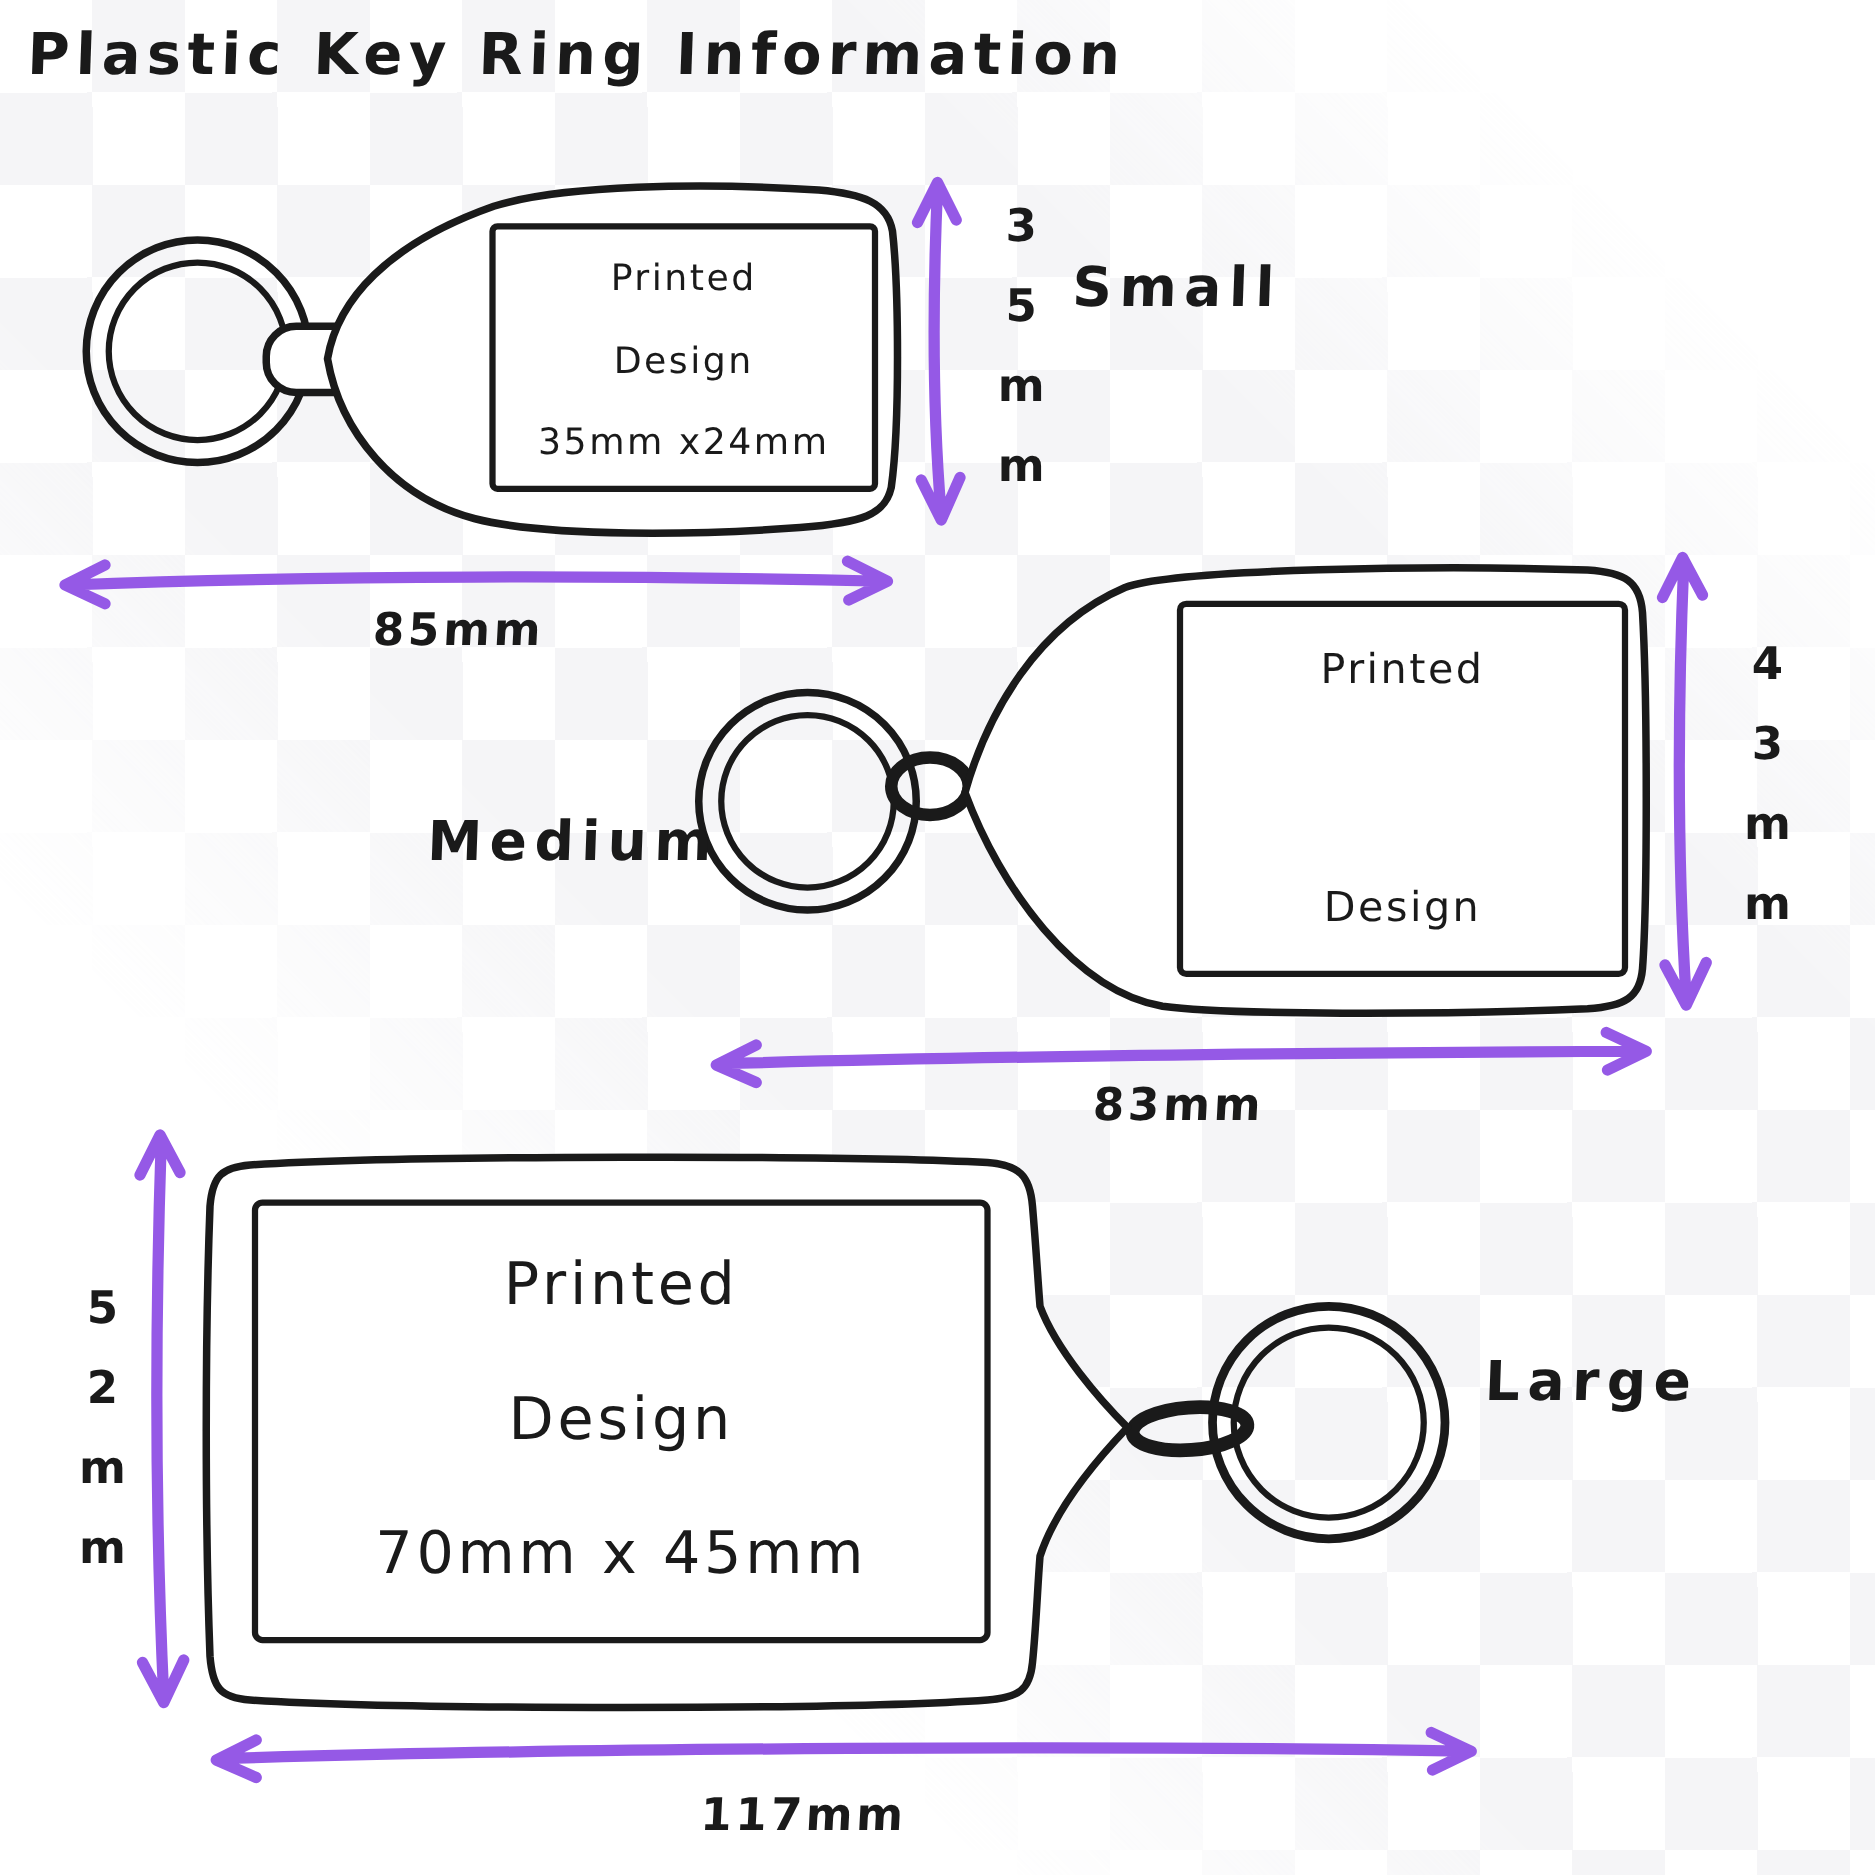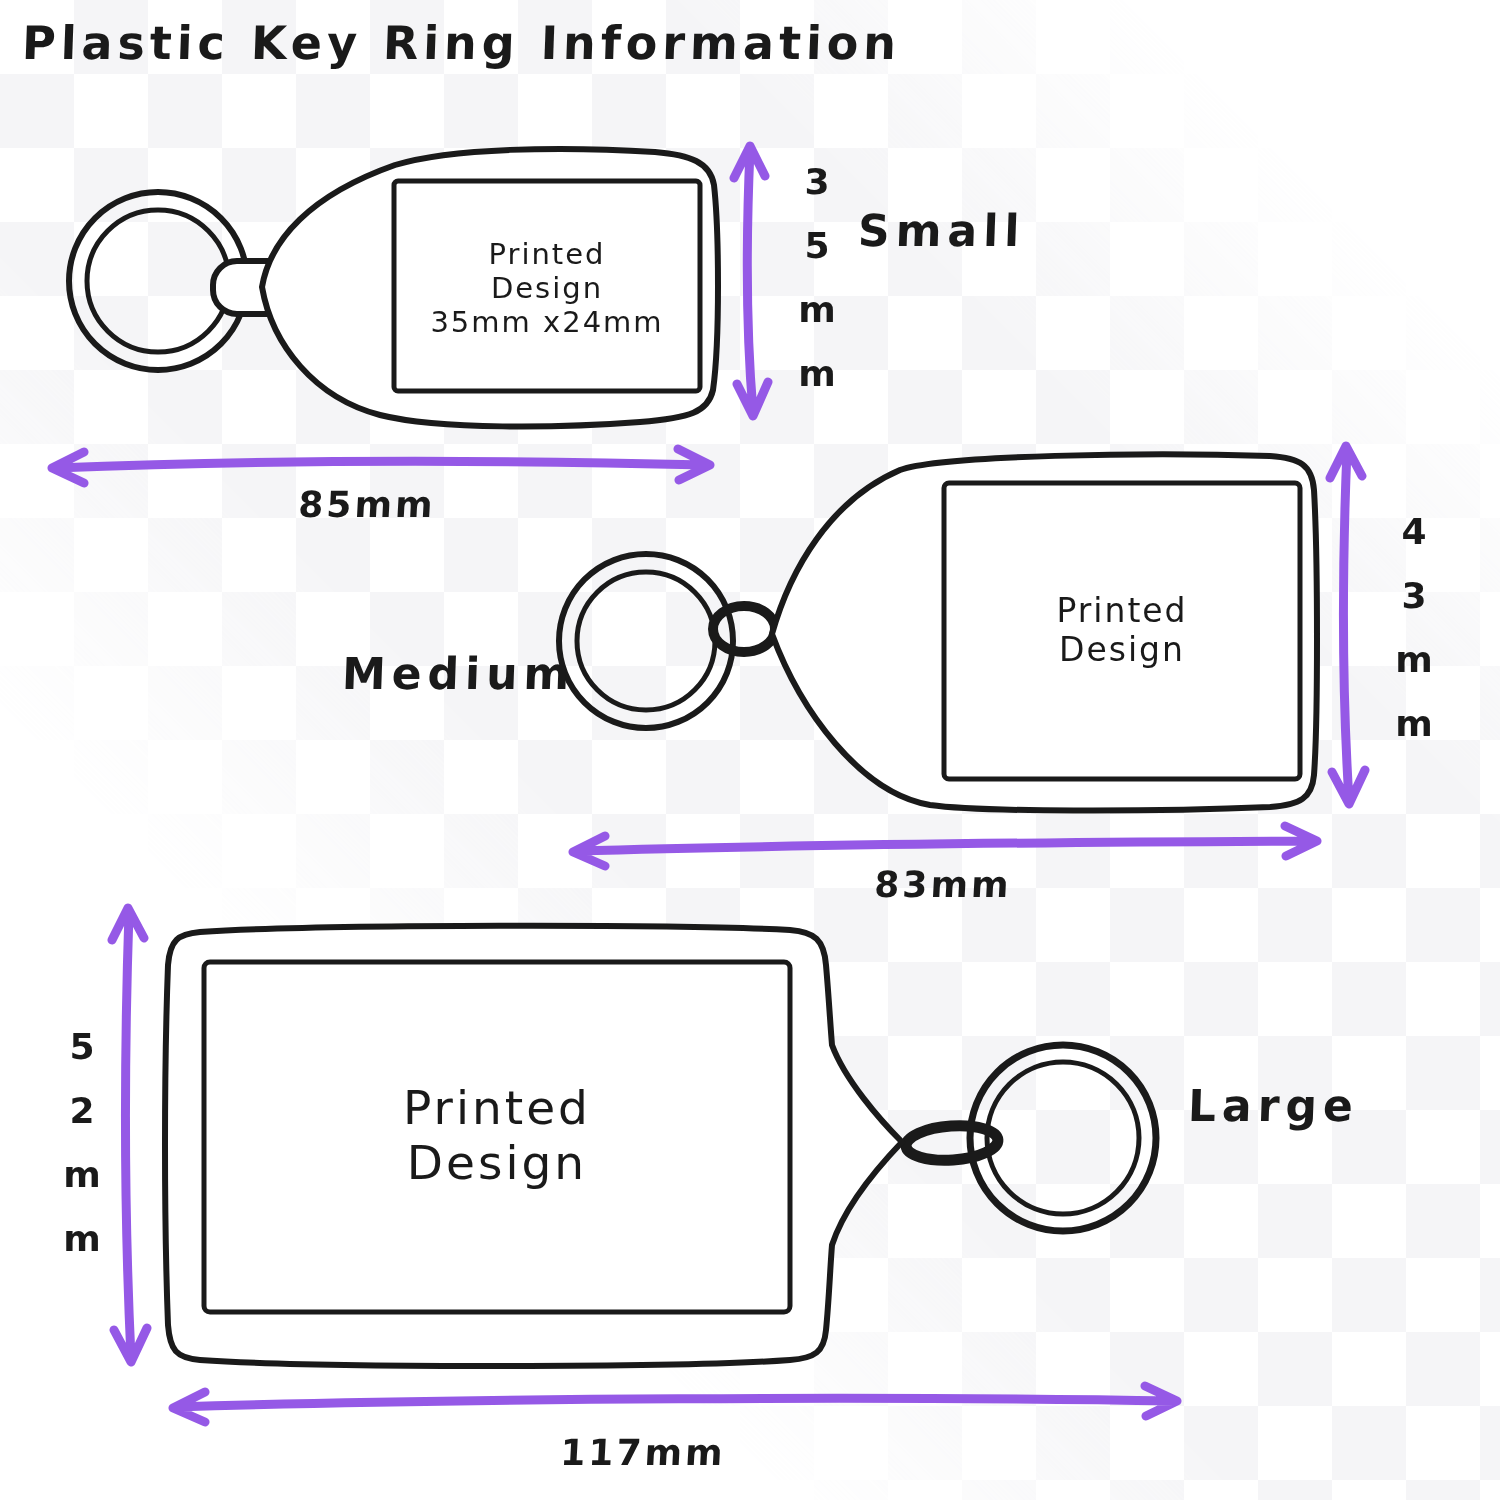--- a/index.html
+++ b/index.html
@@ -17,21 +17,21 @@
     opacity: .65;
   }
   svg.canvas { position: absolute; inset: 0; z-index: 1; }
   .t { position: absolute; z-index: 2; color: #1a1a1a; }
   .title {
     left: 22px; top: 16px; font-size: 46px; font-weight: 600;
     letter-spacing: 5px; transform: skewX(-2deg);
   }
   .design-block {
     display: flex; flex-direction: column; align-items: center;
-    justify-content: center; text-align: center; font-weight: 500;
+    justify-content: space-between; text-align: center; font-weight: 500;
   }
   .design-small  { left: 394px; top: 205px;  width: 306px; height: 165px; font-size: 29px; letter-spacing: 2px; }
   .design-medium { left: 944px; top: 515px;  width: 356px; height: 230px; font-size: 33px; letter-spacing: 2px; }
   .design-large  { left: 204px; top: 1000px; width: 586px; height: 270px; font-size: 47px; letter-spacing: 3px; }
   .size-label { font-size: 44px; font-weight: 600; letter-spacing: 6px; transform: skewX(-2deg); }
   .size-small  { left: 858px;  top: 205px; }
   .size-medium { left: 342px;  top: 648px; }
   .size-large  { left: 1188px; top: 1080px; }
   .width-label { font-size: 36px; font-weight: 600; letter-spacing: 3px; text-align: center; width: 190px; transform: skewX(-3deg); }
   .w-small  { left: 272px; top: 484px; }
@@ -119,20 +119,21 @@
     <div>3</div>
     <div>m</div>
     <div>m</div>
   </div>
   <div class="t size-label size-medium">Medium</div>
   <div class="t width-label w-medium">83mm</div>
 
   <div class="t design-block design-large">
     <div>Printed</div>
     <div>Design</div>
+    <div>70mm x 45mm</div>
   </div>
   <div class="t vdim vd-large">
     <div>5</div>
     <div>2</div>
     <div>m</div>
     <div>m</div>
   </div>
   <div class="t size-label size-large">Large</div>
   <div class="t width-label w-large">117mm</div>
 

